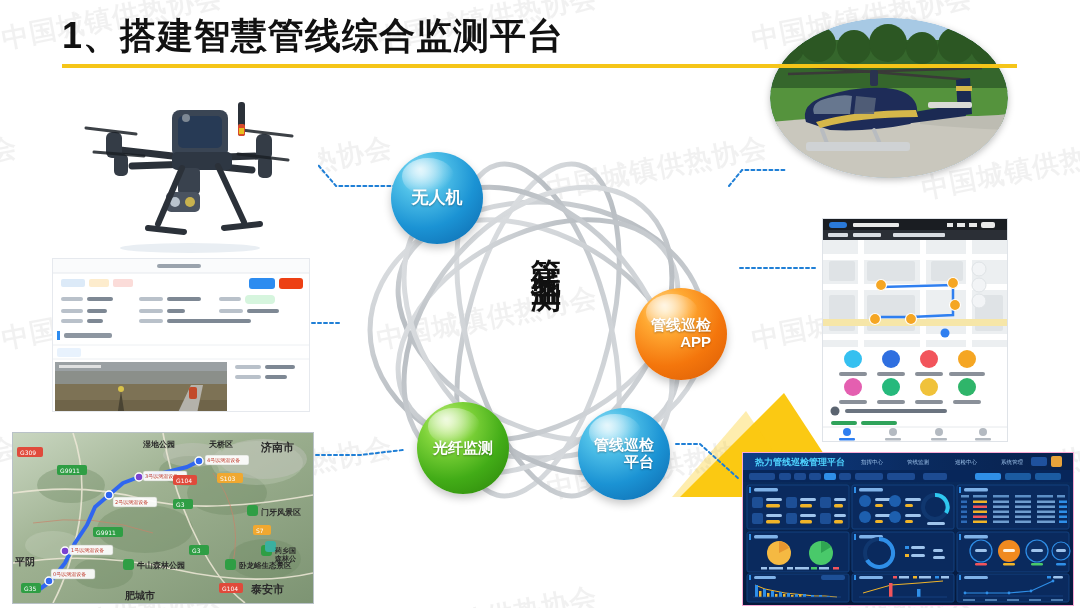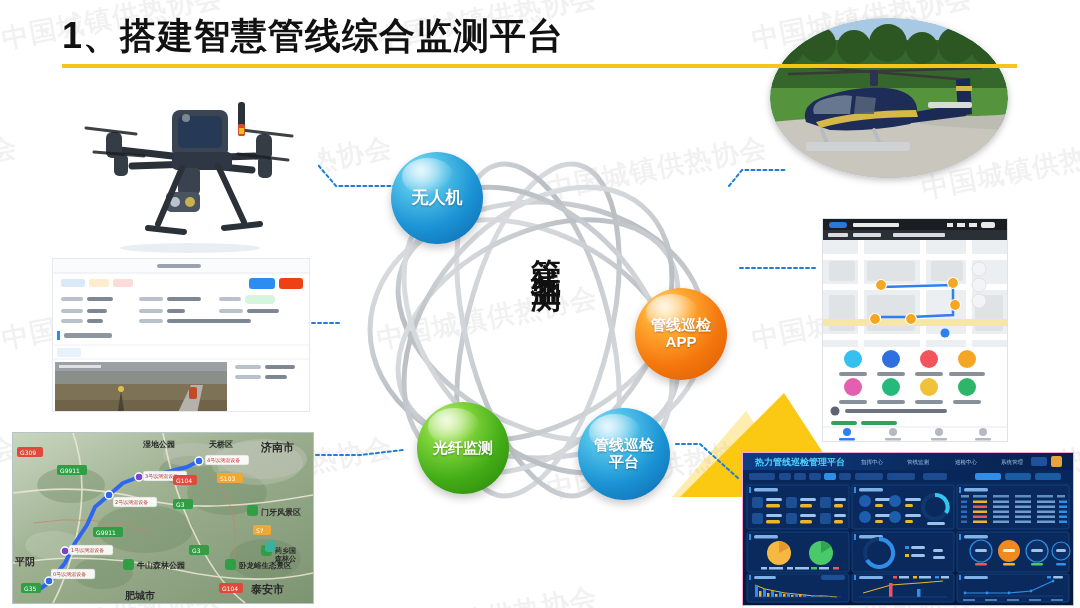--- a/index.html
+++ b/index.html
@@ -43,20 +43,21 @@
   .node{
     position:absolute;border-radius:50%;
     display:flex;align-items:center;justify-content:center;
     text-align:center;color:#fff;font-weight:700;line-height:1.12;
     box-shadow:0 4px 9px rgba(0,0,0,0.22);
   }
   .node .lbl{
     position:relative;z-index:2;
     text-shadow:0 1px 2px rgba(0,0,0,0.32);
     padding:0 4px;
+    text-align:right;
   }
   .node::after{ 
     content:"";position:absolute;left:12%;top:7%;
     width:56%;height:40%;border-radius:50%;
     background:radial-gradient(ellipse at 35% 30%,rgba(255,255,255,0.78),rgba(255,255,255,0.0) 72%);
     pointer-events:none;z-index:3;
   }
 
   .n-blue{ background:radial-gradient(circle at 33% 24%, #9fe2f7 0%, #4fc0e8 24%, #1b93d4 58%, #0c66ab 100%); }
   .n-green{ background:radial-gradient(circle at 33% 24%, #c9f08a 0%, #7fd33a 26%, #42ac17 60%, #2b8209 100%); }

